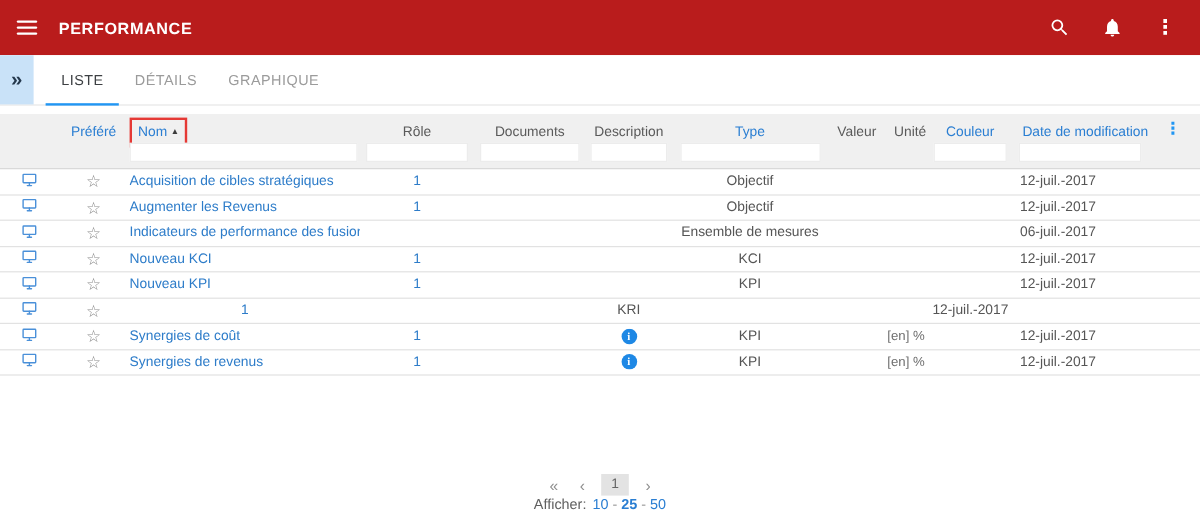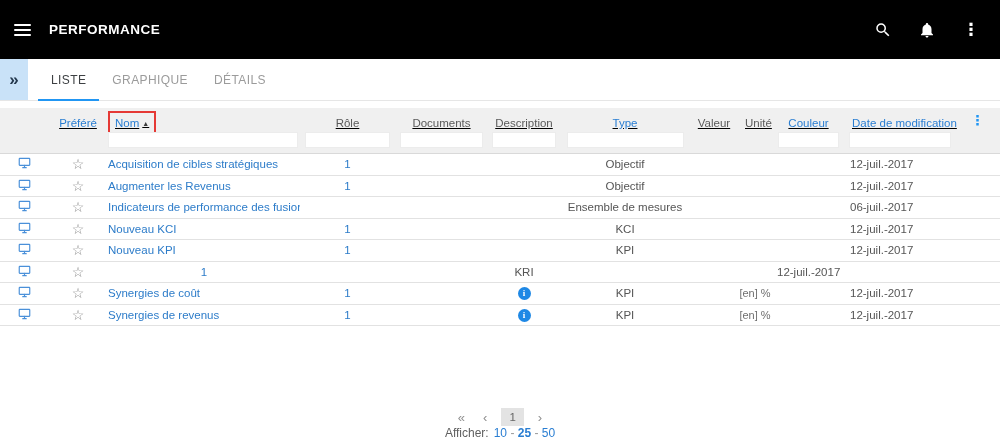--- a/index.html
+++ b/index.html
@@ -1,20 +1,20 @@
 <!DOCTYPE html>
 <html><head>
 <meta charset="utf-8">
 <style>
   * { margin:0; padding:0; box-sizing:border-box; }
   html,body { width:1000px; height:439px; overflow:hidden; background:#fff;
     font-family:"Liberation Sans","DejaVu Sans",sans-serif; }
 
   
-  .appbar { height:59px; background:#000000; display:flex; align-items:center; color:#fff; }
+  .appbar { height:46px; background:#b91c1c; display:flex; align-items:center; color:#fff; }
   .hamburger { width:17px; margin-left:14px; cursor:pointer; }
   .hamburger span { display:block; height:2px; background:#fff; margin:3px 0; border-radius:1px; }
   .app-title { margin-left:18px; font-size:13.5px; font-weight:bold; letter-spacing:.5px; }
   .appbar-right { margin-left:auto; display:flex; align-items:center; gap:26px; padding-right:20px; }
   .abicon { width:18px; height:18px; display:flex; align-items:center; justify-content:center; cursor:pointer; }
   .abicon svg { width:18px; height:18px; fill:#fff; }
   .dots-white { font-size:17px; font-weight:bold; color:#fff; line-height:18px; }
 
   
   .tabbar { height:42px; display:flex; align-items:stretch; border-bottom:1px solid #e6e6e6; background:#fff; }
@@ -27,21 +27,21 @@
   .tab.active::after { content:""; position:absolute; left:0; right:0; bottom:-1px; height:2px; background:#2196F3; }
 
   
   .grid { display:grid; grid-template-columns:48px 60px 192px 95px 93px 72px 130px 48px 34px 73px 110px 45px; align-items:center; }
   .thead { margin-top:7px; background:#f0f0f0; border-bottom:1px solid #d9d9d9; padding-top:3px; }
   .hcell { text-align:center; font-size:11.5px; height:19px; line-height:19px; white-space:nowrap; }
   .hcell.col-nom { text-align:left; }
   .hcell.col-date { }
   .c-blue { color:#2a7ed2; }
   .c-dark { color:#5a5a5a; }
-  .lblbox { display:inline-flex; align-items:center; gap:3px; padding:1px 5px; border:2px solid transparent;text-decoration:underline; }
+  .lblbox { display:inline-flex; align-items:center; gap:3px; padding:1px 5px; border:2px solid transparent; }
   .lblbox.red-box { border-color:#e53935; }
   .sort { font-size:7px; color:#3c3c3c; line-height:1; }
   .col-menu-dots { color:#2196F3; font-weight:bold; font-size:14px; cursor:pointer; }
   .frow { padding:2px 0 5px 0; }
   .fcell { height:16px; }
   .fcell input { width:90%; height:16px; border:1px solid #ececec; background:#fff; outline:none;
     font-size:11px; padding:0 3px; display:block; margin:0 auto; }
   .fcell.col-nom input { width:99%; margin:0; }
   .fcell.col-couleur input { width:84%; }
   .fcell.col-date input { width:93%; }
@@ -93,22 +93,22 @@
     <div class="abicon dots-white">⋮</div>
   </div>
 </div>
 
 <div class="tabbar">
   <div class="expand-box">
       <span>»</span>
     </div>
   <div class="tabs">
     <div class="tab active">LISTE</div>
+    <div class="tab">DÉTAILS</div>
     <div class="tab">GRAPHIQUE</div>
-    <div class="tab">DÉTAILS</div>
   </div>
 </div>
 
 <div class="thead">
   <div class="grid" id="hdr-labels">
       <div class="hcell"></div>
       <div class="hcell col-preferred"><span class="lblbox">
           <span class="lbl c-blue">Préféré</span>
         </span></div>
       <div class="hcell col-nom"><span class="lblbox red-box">

